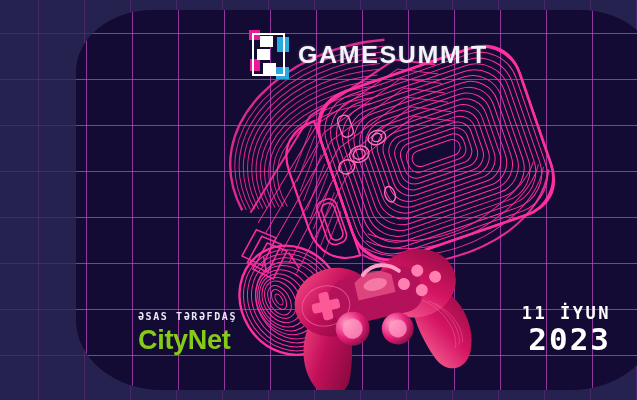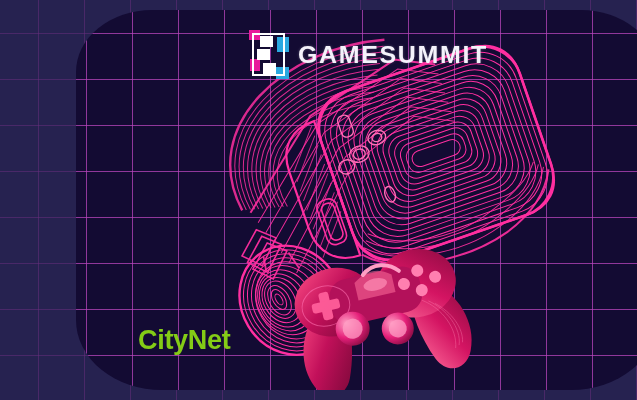--- a/index.html
+++ b/index.html
@@ -274,20 +274,23 @@
           <i class="c4"></i>
         <span class="bd"></span>
         <i class="w1"></i>
           <i class="w2"></i>
           <i class="w3"></i>
       </span>
       <span class="wordmark">GAMESUMMIT</span>
     </div>
 
     <div class="partner">
+      <div class="kicker">ƏSAS TƏRƏFDAŞ</div>
       <div class="name">CityNet</div>
     </div>
 
     <div class="datebox">
+      <div class="d1">11 İYUN</div>
+      <div class="d2">2023</div>
     </div>
 
   </div>
 </div>
 
 </body></html>

